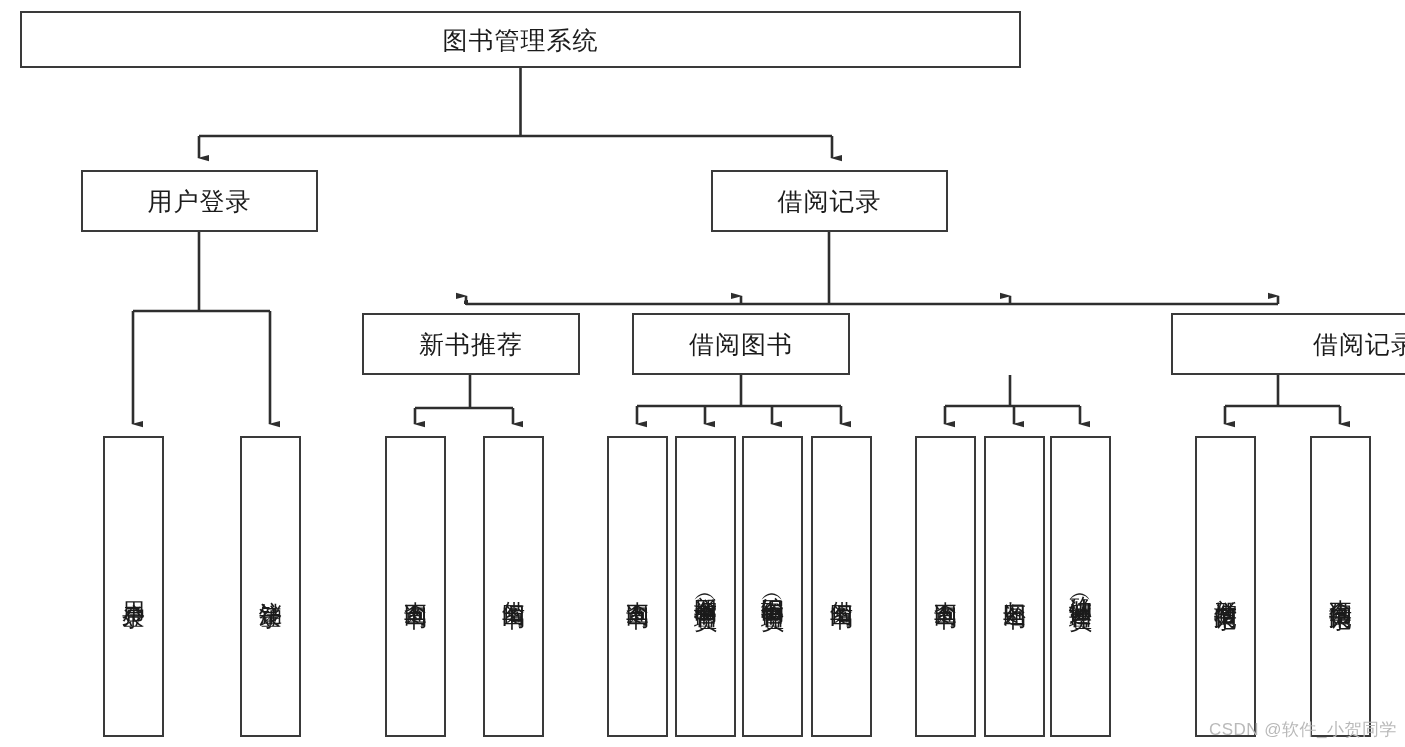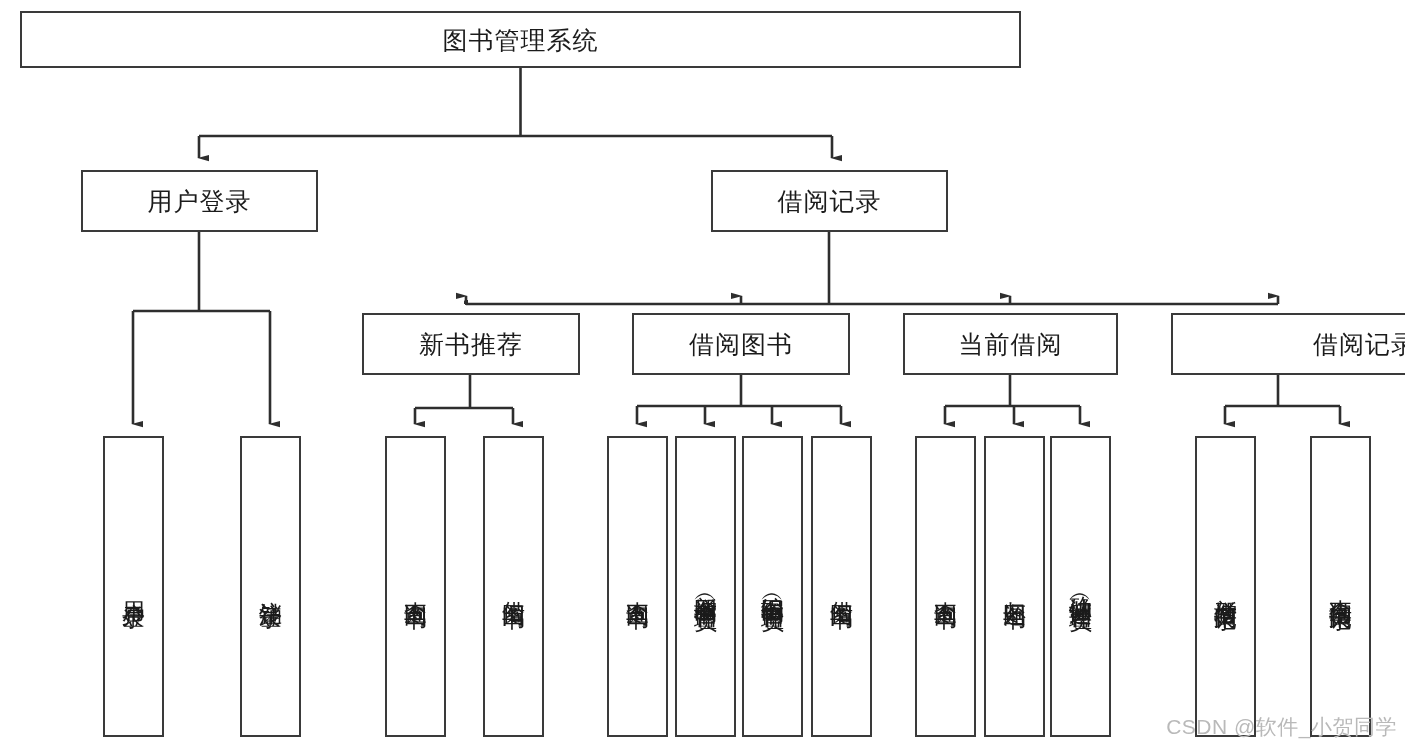--- a/index.html
+++ b/index.html
@@ -55,21 +55,21 @@
     writing-mode: vertical-rl;
     text-orientation: upright;
     display: block;
     text-align: center;
     max-height: 100%;
   }
   #watermark {
     position: absolute;
     right: 8px;
     bottom: 6px;
-    font-size: 21px;
+    font-size: 17px;
     color: #b9b9b9;
     letter-spacing: 0.5px;
     white-space: nowrap;
     z-index: 5;
   }
 </style>
 </head>
 <body>
 
 <div id="canvas">
@@ -206,23 +206,20 @@
   <div class="node h" style="left:711px; top:170px; width:237px; height:62px;">
     <span>借阅记录</span>
   </div>
 
   <div class="node h" style="left:362px; top:313px; width:218px; height:62px;text-align:center;">
     <span>新书推荐</span>
   </div>
   <div class="node h" style="left:632px; top:313px; width:218px; height:62px;">
     <span>借阅图书</span>
   </div>
-  <div class="node h" style="left:903px; top:313px; width:215px; height:62px;">
-    <span>当前借阅</span>
-  </div>
   <div class="node h" style="left:1171px; top:313px; width:248px; height:62px;justify-content:flex-end;">
     <span>借阅记录</span>
   </div>
 
   <div class="node v" style="left:103px; top:436px; width:61px; height:301px;">
     <span class="vtxt">用户登录</span>
   </div>
   <div class="node v" style="left:240px; top:436px; width:61px; height:301px;">
     <span class="vtxt">注销登录</span>
   </div>

